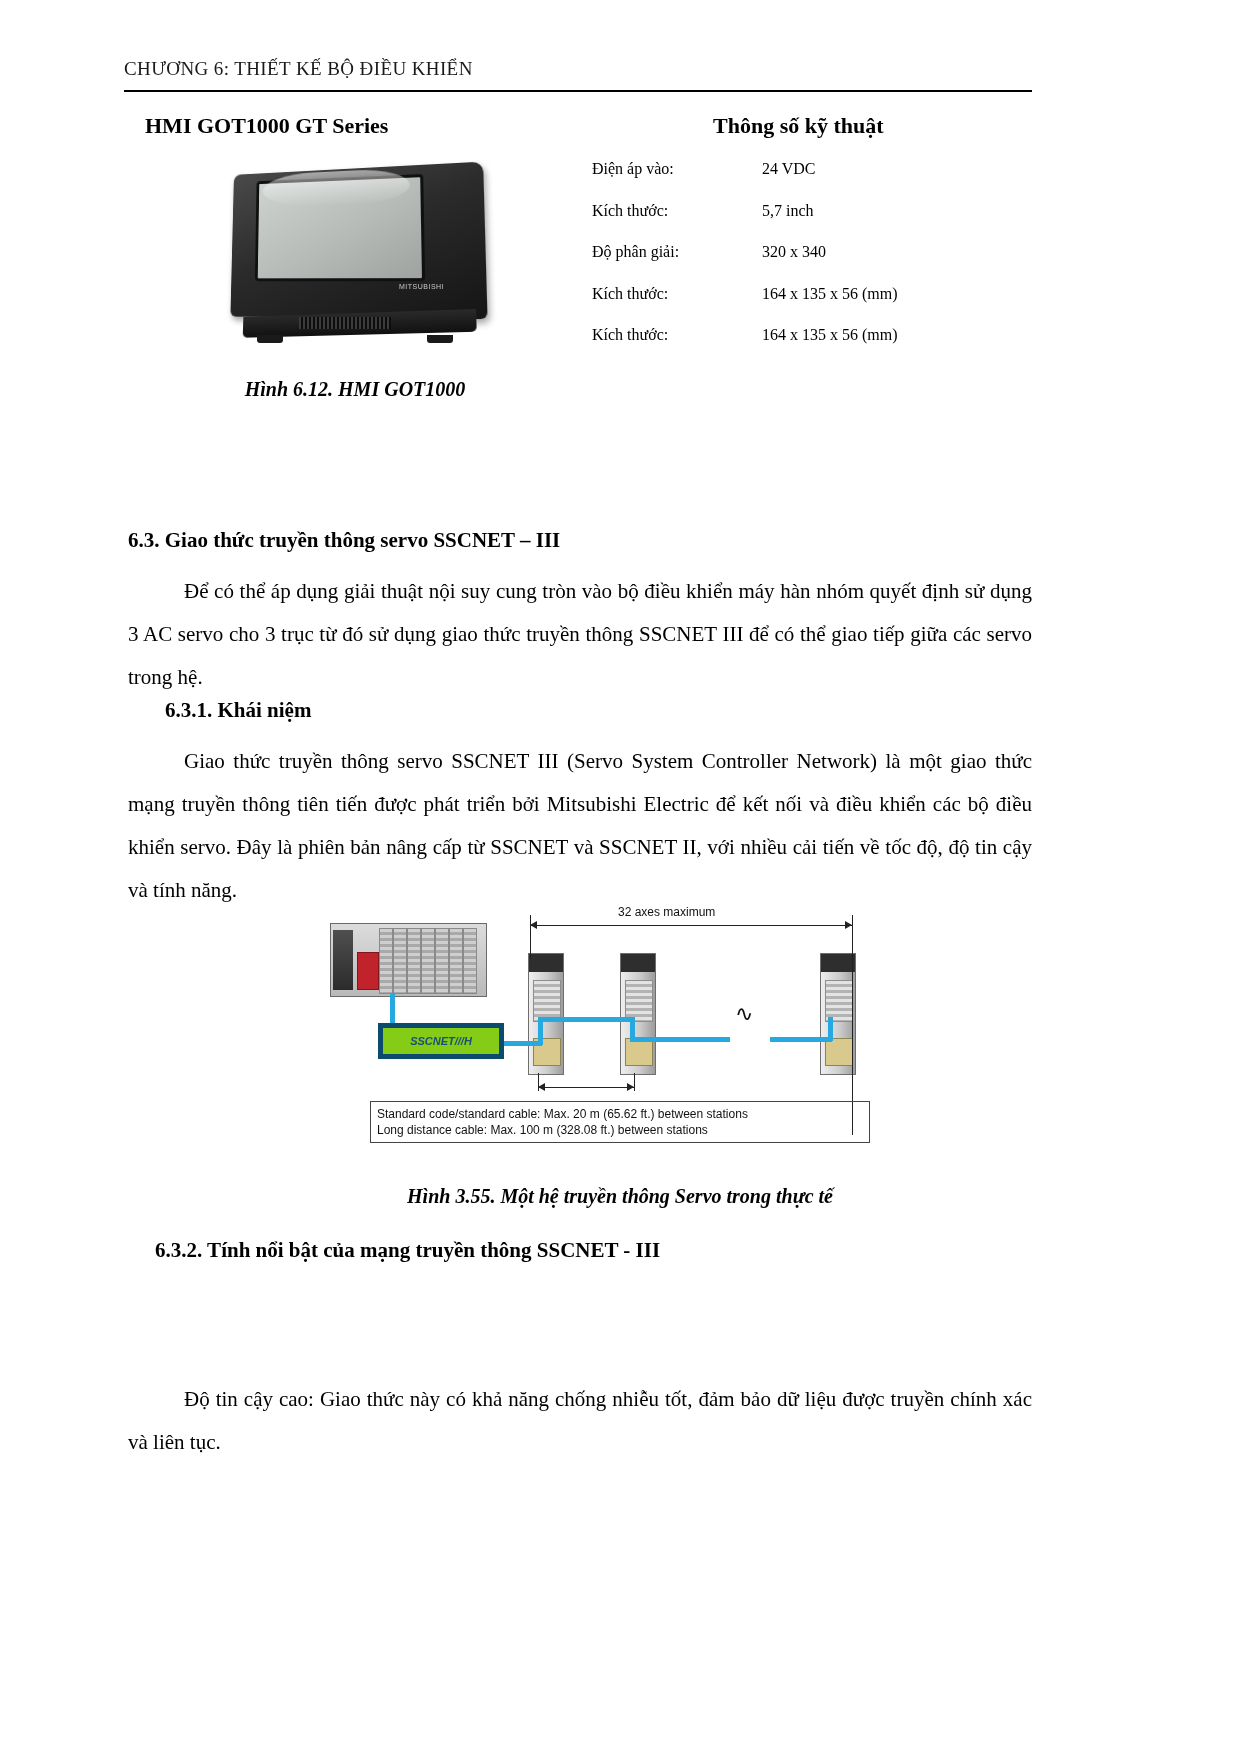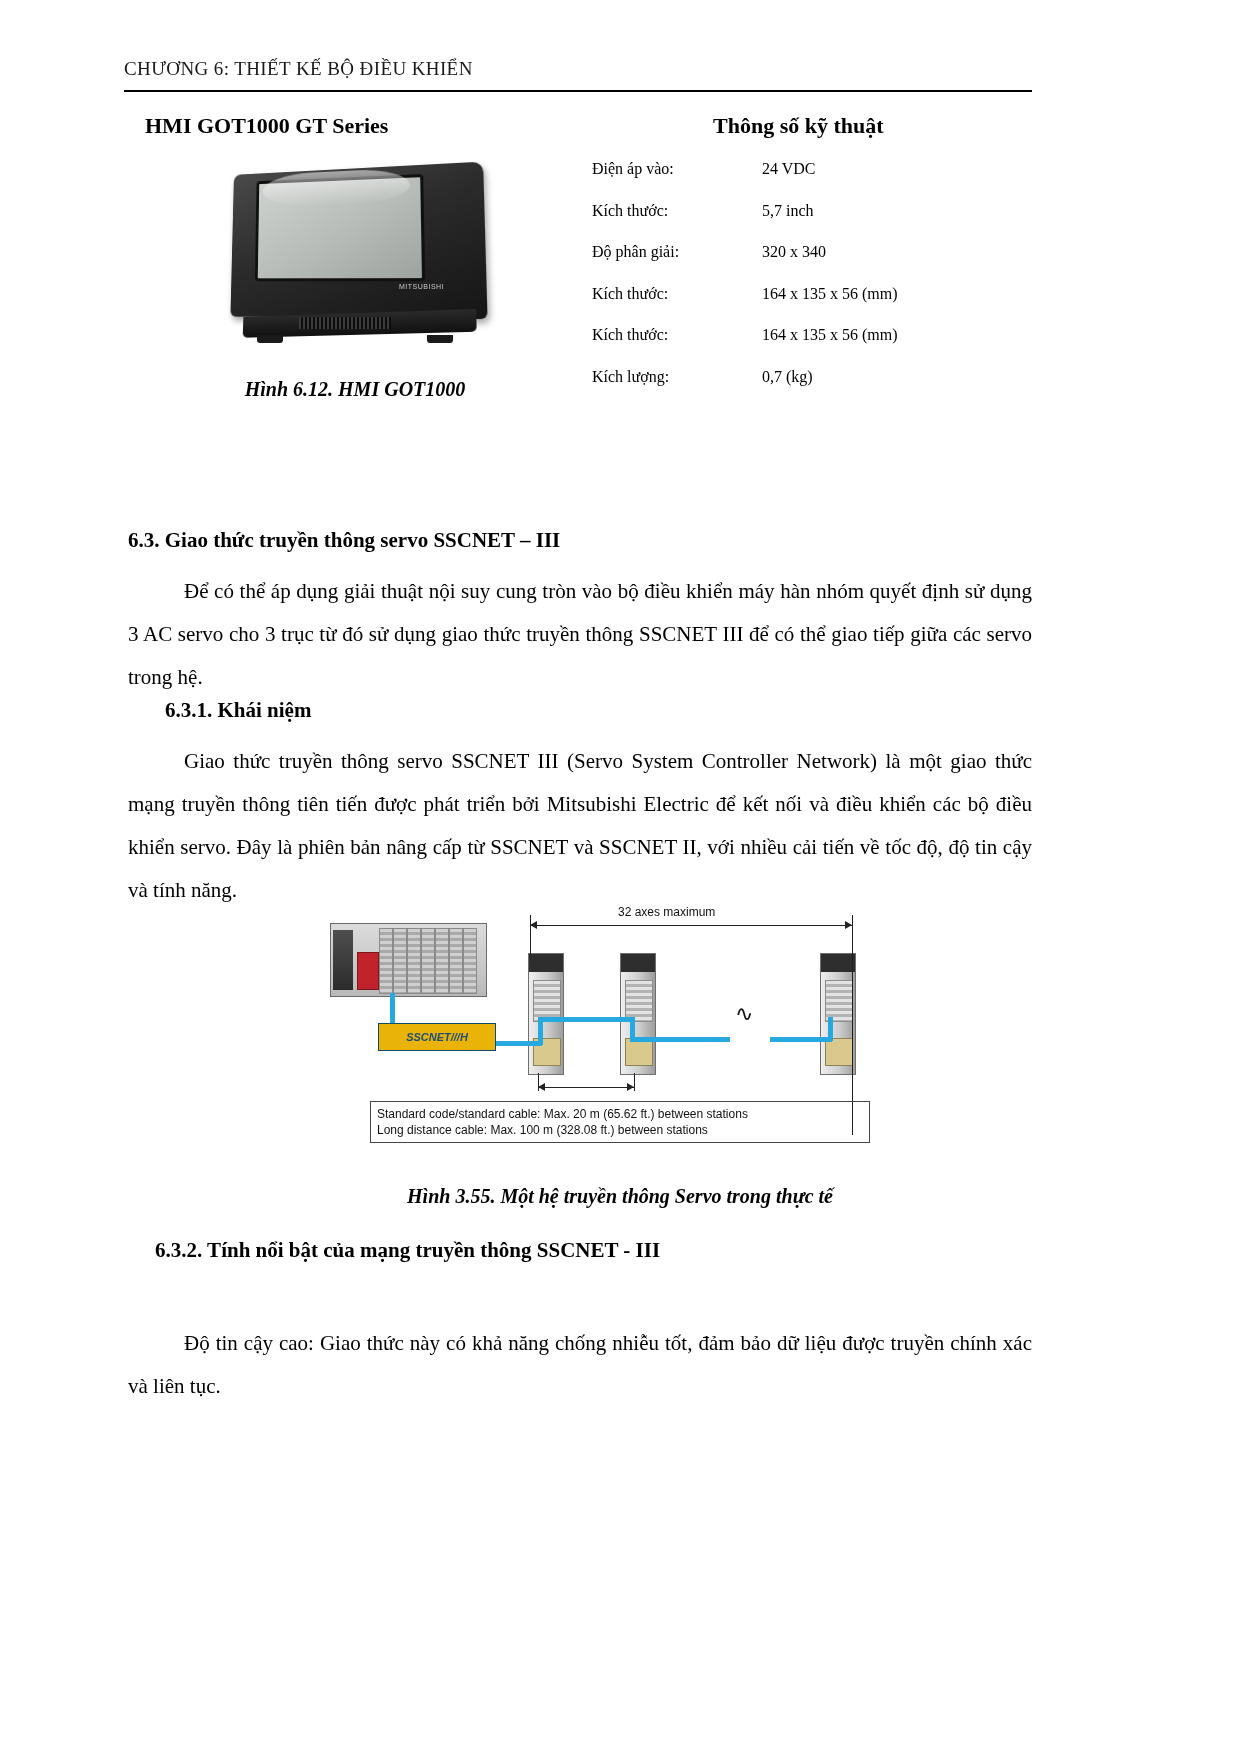--- a/index.html
+++ b/index.html
@@ -271,22 +271,22 @@
   .cable {
     position: absolute;
     background: #26a9e0;
   }
   .sscnet-logo {
     position: absolute;
     left: 48px;
     top: 118px;
     width: 116px;
     height: 26px;
-    background: #eab308;
-    border: 1px solid #0c4a6e;
+    background: #84cc16;
+    border: 5px solid #0c4a6e;
     display: flex;
     align-items: center;
     justify-content: center;
     font-family: "Liberation Sans", sans-serif;
     font-size: 11px;
     font-weight: bold;
     font-style: italic;
     color: #1b4f7a;
   }
   .dim-line {
@@ -376,24 +376,20 @@
         <td class="v">320 x 340</td>
       </tr>
       <tr>
         <td class="k">Kích thước:</td>
         <td class="v">164 x 135 x 56 (mm)</td>
       </tr>
       <tr>
         <td class="k">Kích thước:</td>
         <td class="v">164 x 135 x 56 (mm)</td>
       </tr>
-      <tr>
-        <td class="k">Kích lượng:</td>
-        <td class="v">0,7 (kg)</td>
-      </tr>
     </tbody>
   </table>
 
   <div class="h2" style="left:128px; top:528px;">6.3.  Giao thức truyền thông servo SSCNET – III</div>
   <div class="para" style="top:570px;">Để có thể áp dụng giải thuật nội suy cung tròn vào bộ điều khiển máy hàn nhóm quyết định sử dụng 3 AC servo cho 3 trục từ đó sử dụng giao thức truyền thông SSCNET III để có thể giao tiếp giữa các servo trong hệ.</div>
 
   <div class="h3" style="left:165px; top:698px;">6.3.1.  Khái niệm</div>
   <div class="para" style="top:740px;">Giao thức truyền thông servo SSCNET III (Servo System Controller Network) là một giao thức mạng truyền thông tiên tiến được phát triển bởi Mitsubishi Electric để kết nối và điều khiển các bộ điều khiển servo. Đây là phiên bản nâng cấp từ SSCNET và SSCNET II, với nhiều cải tiến về tốc độ, độ tin cậy và tính năng.</div>
 
   <div class="diagram">
@@ -455,17 +451,17 @@
 
     <div class="note-box">
       <div>Standard code/standard cable: Max. 20 m (65.62 ft.) between stations</div>
       <div>Long distance cable: Max. 100 m (328.08 ft.) between stations</div>
     </div>
   </div>
 
   <div class="diag-caption fig-caption">Hình 3.55. Một hệ truyền thông Servo trong thực tế</div>
 
   <div class="h3" style="left:155px; top:1238px;">6.3.2.  Tính nổi bật của mạng truyền thông SSCNET - III</div>
-  <div class="para" style="top:1322px;">Độ tin cậy cao: Giao thức này có khả năng chống nhiễu tốt, đảm bảo dữ liệu được truyền chính xác và liên tục.</div>
+  <div class="para" style="top:1378px;">Độ tin cậy cao: Giao thức này có khả năng chống nhiễu tốt, đảm bảo dữ liệu được truyền chính xác và liên tục.</div>
 
   <div class="footer-rule"></div>
   <div class="footer-num">63</div>
 </div>
 
 </body></html>

